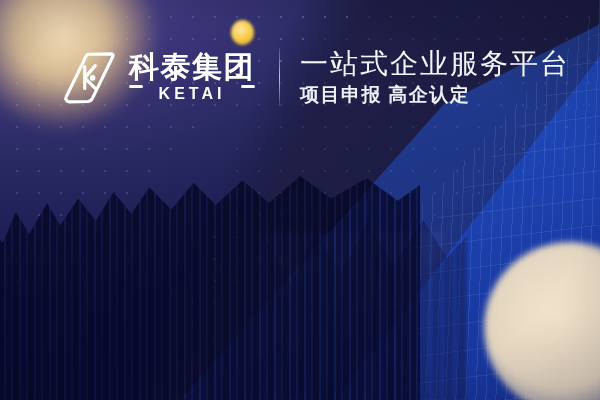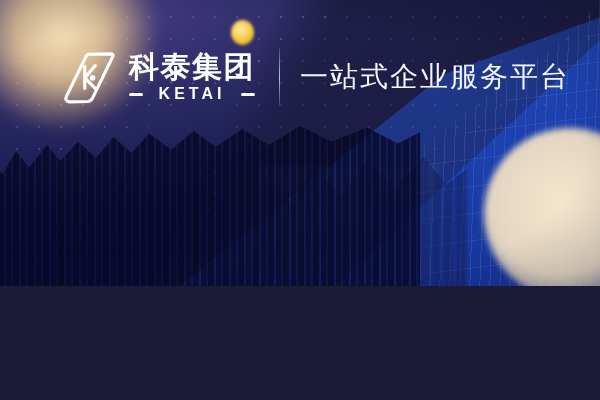--- a/index.html
+++ b/index.html
@@ -4,21 +4,21 @@
 <title>Banner</title>
 <style>
   html, body {
     margin: 0;
     padding: 0;
     background: #1b1b36;
   }
   #banner {
     position: relative;
     width: 600px;
-    height: 286px;
+    height: 400px;
     overflow: hidden;
     font-family: "Liberation Sans", "DejaVu Sans", sans-serif;
     background: #231f52;
   }
 
   
   .layer { position: absolute; inset: 0; }
 
   
   .bg-base {
@@ -193,21 +193,21 @@
   .logo-cn {
     font-size: 30px;
     font-weight: 700;
     color: #ffffff;
     letter-spacing: 1.5px;
     line-height: 1.06;
     white-space: nowrap;
   }
   .logo-en-row {
     display: flex;
-    align-items: center;
+    align-items: flex-start;
     gap: 16px;
     margin-top: 3px;
   }
   .logo-en-row .rule {
     flex: 1 1 auto;
     height: 3px;
     background: #ffffff;
     border-radius: 2px;
   }
   .logo-en {
@@ -306,18 +306,19 @@
           <span class="logo-en">KETAI</span>
           <span class="rule"></span>
         </div>
       </div>
     </div>
 
     <div class="divider"></div>
 
     <div class="tagline">
       <div class="tagline-main">一站式企业服务平台</div>
+      <div class="tagline-sub">项目申报 高企认定</div>
     </div>
 
   </div>
 
 
 </div>
 
 </body></html>

